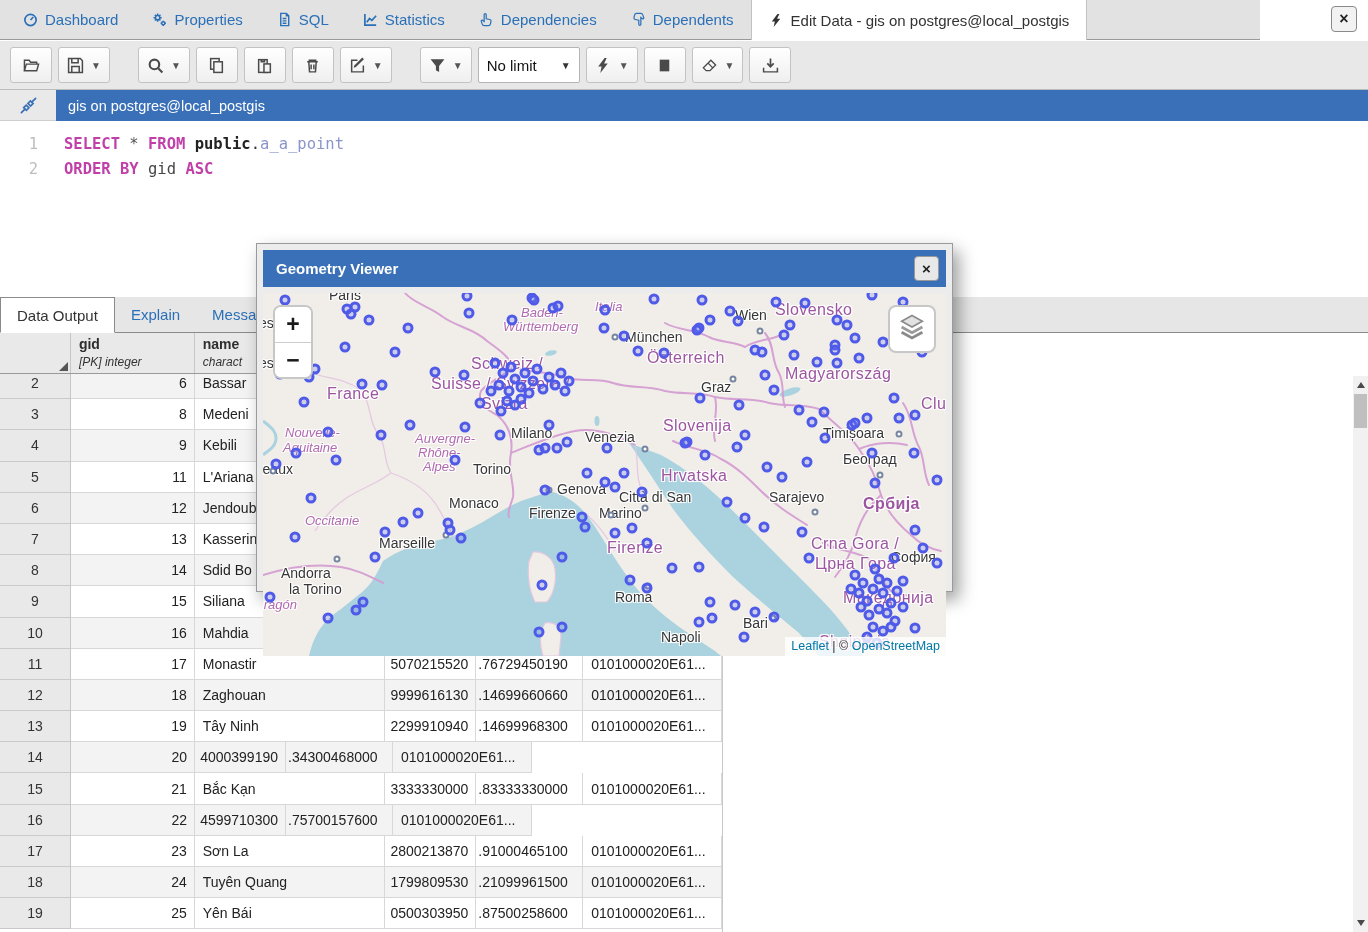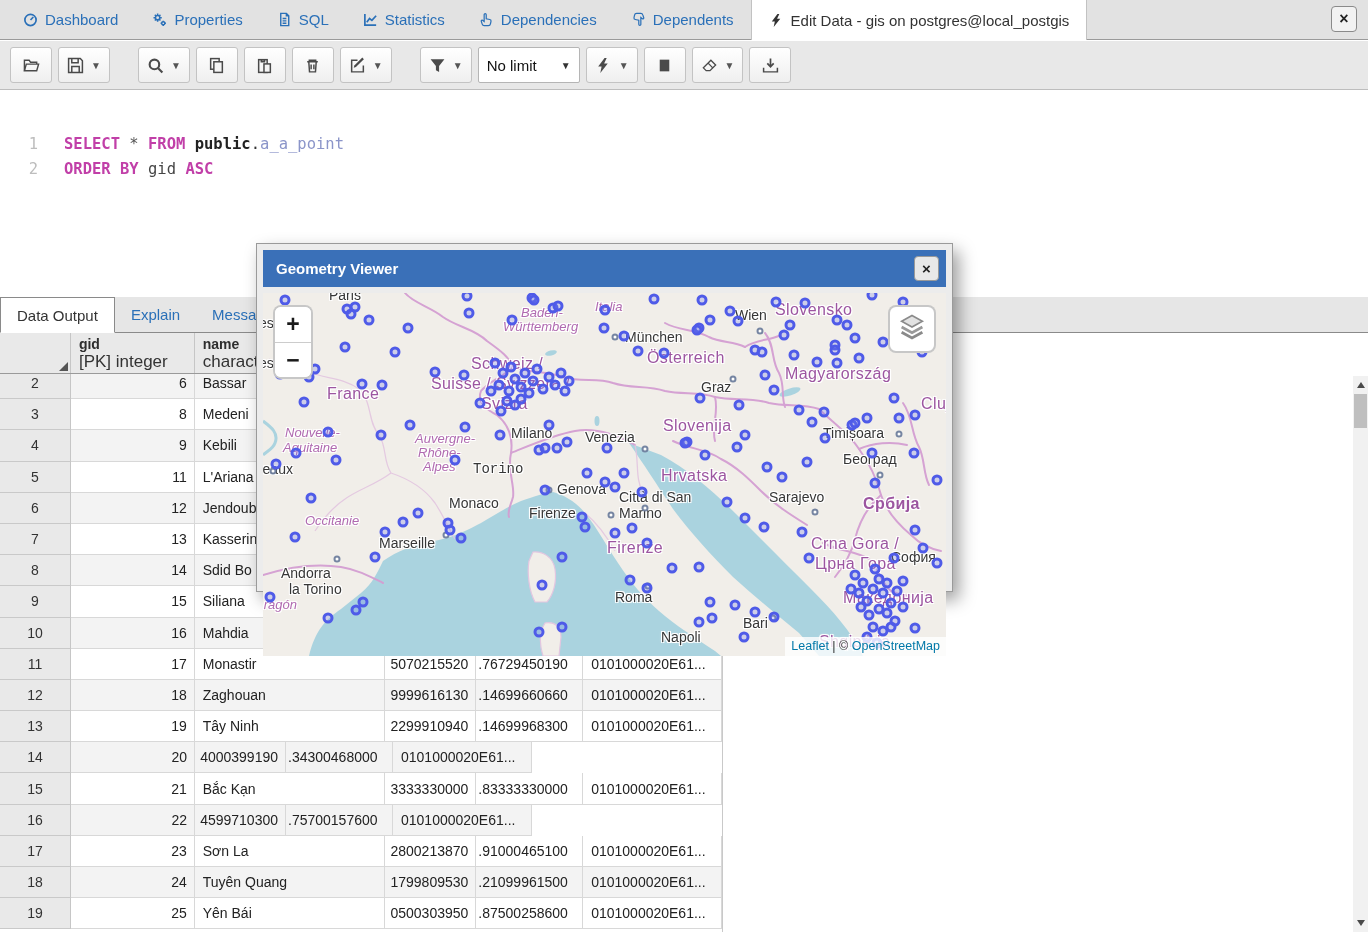--- a/index.html
+++ b/index.html
@@ -1,21 +1,21 @@
 <!DOCTYPE html>
 <html><head>
 <meta charset="utf-8">
 <title>pgAdmin - Edit Data</title>
 <style>
   * { box-sizing: border-box; margin:0; padding:0; }
   body { font-family: "Liberation Sans", sans-serif; background:#fff; }
   .screen { position:relative; width:1368px; height:932px; overflow:hidden; background:#fff; }
 
   
-  .tabbar { position:absolute; left:0; top:0; width:1368px; height:40px;
+  .tabbar { position:absolute; left:0; top:0; width:1260px; height:40px;
             background:#e2e2e2; border-bottom:1px solid #9a9a9a; display:flex; align-items:stretch; }
   .ttab { display:flex; align-items:center; gap:7px; padding:0 17px; font-size:15px;
           color:#2a70b8; cursor:pointer; white-space:nowrap; }
   .ttab .ticon { width:15px; height:15px; display:inline-flex; }
   .ttab .ticon svg { width:100%; height:100%; }
   .ttab.active { background:#fff; color:#333; border-left:1px solid #c2c2c2; border-right:1px solid #c2c2c2;
                  margin-bottom:-1px; }
   .win-close { position:absolute; right:11px; top:6px; width:26px; height:26px; background:#f2f2f2;
                border:1px solid #8a8a8a; border-radius:4px; font-weight:bold; font-size:16px; color:#222;
                display:flex; align-items:center; justify-content:center; cursor:pointer; }
@@ -61,21 +61,21 @@
   .rtab { display:flex; align-items:center; padding:0 16px; font-size:15px; color:#2a70b8; cursor:pointer; }
   .rtab.active { background:#fff; color:#333; border:1px solid #8a8a8a; border-bottom:1px solid #fff;
                  margin-bottom:-1px; }
 
   
   .gridwrap { position:absolute; left:0; top:333px; width:723px; height:599px; overflow:hidden;
               border-right:1px solid #c9c9c9; background:#fff; }
   .ghead { display:flex; height:41px; background:#e9e9e9; border-bottom:1px solid #9a9a9a; }
   .gh { border-right:1px solid #c6c6c6; padding:3px 0 0 8px; font-size:14px; color:#2e2e2e; line-height:17px; }
   .gh b { font-size:14px; }
-  .gh .sub { font-size:17px; color:#333; font-weight:normal; }
+  .gh .sub { font-size:12px; color:#333; font-weight:normal;font-style:italic; }
   .gh0 { position:relative; }
   .gh0::after { content:""; position:absolute; right:2px; bottom:2px; width:0; height:0;
                 border-left:9px solid transparent; border-bottom:9px solid #555; }
   .grows { position:absolute; left:0; top:41px; right:0; bottom:0; overflow:hidden; }
   .growsin { transform:translateY(-6px); }
   .grow { display:flex; height:31.2px; }
   .grow.shade .gc { background:#f3f3f3; }
   .gc { border-right:1px solid #d8d8d8; border-bottom:1px solid #d8d8d8; font-size:14px; color:#222;
         display:flex; align-items:center; overflow:hidden; white-space:nowrap; background:#fff; }
   .gc.num { background:#e9e9e9 !important; justify-content:center; color:#333;
@@ -302,20 +302,31 @@
           <span style="display:inline-flex;width:17px;height:17px">
             <svg viewBox="0 0 16 16" fill="none" stroke="currentColor" stroke-width="1.6">
               <path d="M8 1.5v7M5 6l3 3.2L11 6"></path>
               <path d="M1.5 10v4h13v-4" stroke-width="1.4"></path>
             </svg>
           </span>
         </div>
       </div>
     </div>
 
+  <div class="connbar">
+    <div class="connicon">
+      <svg viewBox="0 0 20 20" fill="none" stroke="currentColor" stroke-width="1.8" stroke-linecap="round">
+        <path d="M2.5 17.5L6 14"></path>
+          <path d="M5 12.2l2.8 2.8 2.6-2.6-2.8-2.8z"></path>
+        <path d="M9.4 7.8l2.8 2.8 2.6-2.6-2.8-2.8z"></path>
+          <path d="M14 6l3.5-3.5"></path>
+      </svg>
+    </div>
+    <div class="conntitle">gis on postgres@local_postgis</div>
+  </div>
 
   <div class="editor">
     <div class="pad"></div>
     <div id="codelines">
         <div class="codeline">
           <span class="lineno">1</span>
           <span class="linetxt"><span class="tok-kw">SELECT</span><span class="tok-pl"> </span><span class="tok-op">*</span><span class="tok-pl"> </span><span class="tok-kw">FROM</span><span class="tok-pl"> </span><span class="tok-tbl">public</span><span class="tok-pl">.</span><span class="tok-id">a_a_point</span></span>
         </div>
         <div class="codeline">
           <span class="lineno">2</span>
@@ -575,33 +586,33 @@
           <div class="mlabel ml-region" style="left: -8px; top: 304px;">Aragón</div>
           <div class="mlabel ml-city" style="left: 66px; top: -6px;">Paris</div>
           <div class="mlabel ml-city" style="left: 362px; top: 36px;">München</div>
           <div class="mlabel ml-city" style="left: 472px; top: 14px;">Wien</div>
           <div class="mlabel ml-city" style="left: 438px; top: 86px;">Graz</div>
           <div class="mlabel ml-city" style="left: 560px; top: 132px;">Timișoara</div>
           <div class="mlabel ml-city" style="left: 580px; top: 158px;">Београд</div>
           <div class="mlabel ml-city" style="left: 506px; top: 196px;">Sarajevo</div>
           <div class="mlabel ml-city" style="left: 322px; top: 136px;">Venezia</div>
           <div class="mlabel ml-city" style="left: 248px; top: 132px;">Milano</div>
-          <div class="mlabel ml-city" style="left: 210px; top: 168px; font-family: Liberation Mono, monospace;">Torino</div>
+          <div class="mlabel ml-city" style="left: 210px; top: 168px;">Torino</div>
           <div class="mlabel ml-city" style="left: 294px; top: 188px;">Genova</div>
           <div class="mlabel ml-city" style="left: 186px; top: 202px;">Monaco</div>
           <div class="mlabel ml-city" style="left: 116px; top: 242px;">Marseille</div>
           <div class="mlabel ml-city" style="left: -30px; top: 168px;">Bordeaux</div>
           <div class="mlabel ml-city" style="left: 18px; top: 272px;">Andorra</div>
           <div class="mlabel ml-city" style="left: 26px; top: 288px;">la Torino</div>
           <div class="mlabel ml-city" style="left: 266px; top: 212px;">Firenze</div>
           <div class="mlabel ml-city" style="left: 352px; top: 296px;">Roma</div>
           <div class="mlabel ml-city" style="left: 398px; top: 336px;">Napoli</div>
           <div class="mlabel ml-city" style="left: 480px; top: 322px;">Bari</div>
           <div class="mlabel ml-city" style="left: 356px; top: 196px;">Città di San</div>
-          <div class="mlabel ml-city" style="left: 356px; top: 212px;">Marino</div>
+          <div class="mlabel ml-city" style="left: 336px; top: 212px;">Marino</div>
           <div class="mlabel ml-city" style="left: 628px; top: 256px;">София</div>
           <div class="mlabel ml-city" style="left: -4px; top: 22px;">es</div>
           <div class="mlabel ml-city" style="left: -4px; top: 62px;">es</div>
           <div class="towndot" style="left: 352px; top: 44px;"></div>
           <div class="towndot" style="left: 497px; top: 38px;"></div>
           <div class="towndot" style="left: 470px; top: 86px;"></div>
           <div class="towndot" style="left: 636px; top: 141px;"></div>
           <div class="towndot" style="left: 617px; top: 182px;"></div>
           <div class="towndot" style="left: 552px; top: 219px;"></div>
           <div class="towndot" style="left: 382px; top: 156px;"></div>

